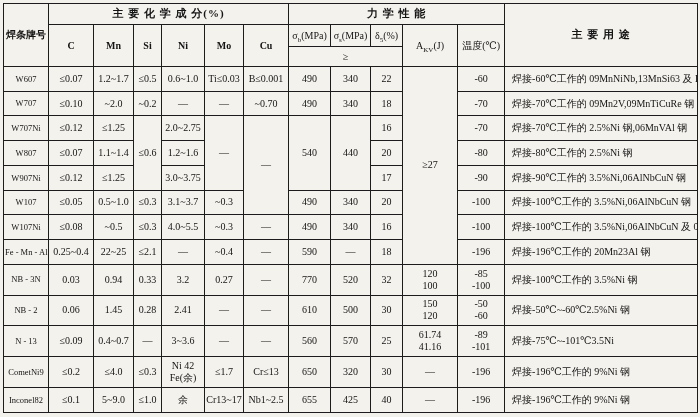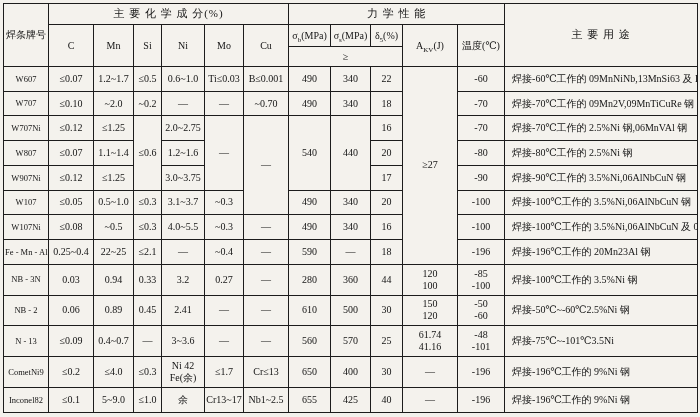--- a/index.html
+++ b/index.html
@@ -22,21 +22,21 @@
     border:1px solid #1c1c1c;
     text-align:center;
     vertical-align:middle;
     padding:0 1px;
     font-size:10.5px;
     font-weight:normal;
     line-height:1.2;
     white-space:pre-line;
     overflow:hidden;
   }
-  th{font-weight:normal;}
+  th{font-weight:bold;}
   .grp{font-size:11px;letter-spacing:1px;}
   .sub{font-size:10px;}
   sub{font-size:7px;line-height:0;}
   .brand{font-size:8.5px;white-space:nowrap;}
   .use{
     text-align:left;
     padding-left:7px;
     font-size:10px;
     white-space:nowrap;
   }
@@ -200,35 +200,35 @@
   </tr>
 
   <tr class="dr">
     <td class="brand">NB - 3N</td>
     <td class="num">0.03</td>
     <td class="num">0.94</td>
     <td class="num">0.33</td>
     <td class="num">3.2</td>
     <td class="num">0.27</td>
     <td class="num">—</td>
-    <td class="num">280</td>
-    <td class="num">360</td>
-    <td class="num">44</td>
+    <td class="num">770</td>
+    <td class="num">520</td>
+    <td class="num">32</td>
     <td class="num">120
 100</td>
     <td class="num">-85
 -100</td>
     <td class="use">焊接-100℃工作的 3.5%Ni 钢</td>
   </tr>
 
   <tr class="dr">
     <td class="brand">NB - 2</td>
     <td class="num">0.06</td>
-    <td class="num">0.89</td>
-    <td class="num">0.45</td>
+    <td class="num">1.45</td>
+    <td class="num">0.28</td>
     <td class="num">2.41</td>
     <td class="num">—</td>
     <td class="num">—</td>
     <td class="num">610</td>
     <td class="num">500</td>
     <td class="num">30</td>
     <td class="num">150
 120</td>
     <td class="num">-50
 -60</td>
@@ -241,36 +241,36 @@
     <td class="num">0.4~0.7</td>
     <td class="num">—</td>
     <td class="num">3~3.6</td>
     <td class="num">—</td>
     <td class="num">—</td>
     <td class="num">560</td>
     <td class="num">570</td>
     <td class="num">25</td>
     <td class="num">61.74
 41.16</td>
-    <td class="num">-48
+    <td class="num">-89
 -101</td>
     <td class="use">焊接-75℃~-101℃3.5Ni</td>
   </tr>
 
   <tr class="dr">
     <td class="brand">CometNi9</td>
     <td class="num">≤0.2</td>
     <td class="num">≤4.0</td>
     <td class="num">≤0.3</td>
     <td class="num">Ni 42
 Fe(余)</td>
     <td class="num">≤1.7</td>
     <td class="num">Cr≤13</td>
     <td class="num">650</td>
-    <td class="num">400</td>
+    <td class="num">320</td>
     <td class="num">30</td>
     <td class="num">—</td>
     <td class="num">-196</td>
     <td class="use">焊接-196℃工作的 9%Ni 钢</td>
   </tr>
 
   <tr class="dr">
     <td class="brand">Inconel82</td>
     <td class="num">≤0.1</td>
     <td class="num">5~9.0</td>

